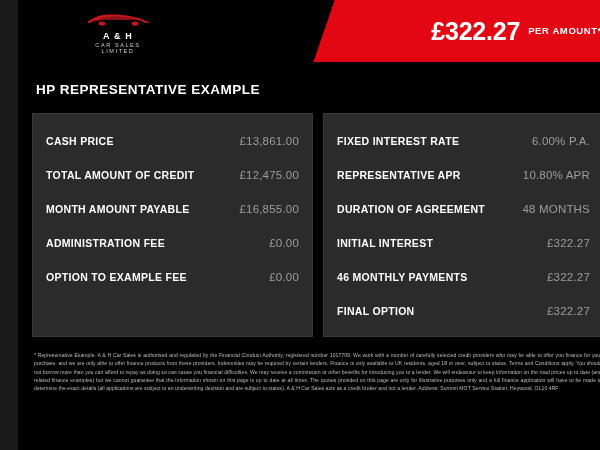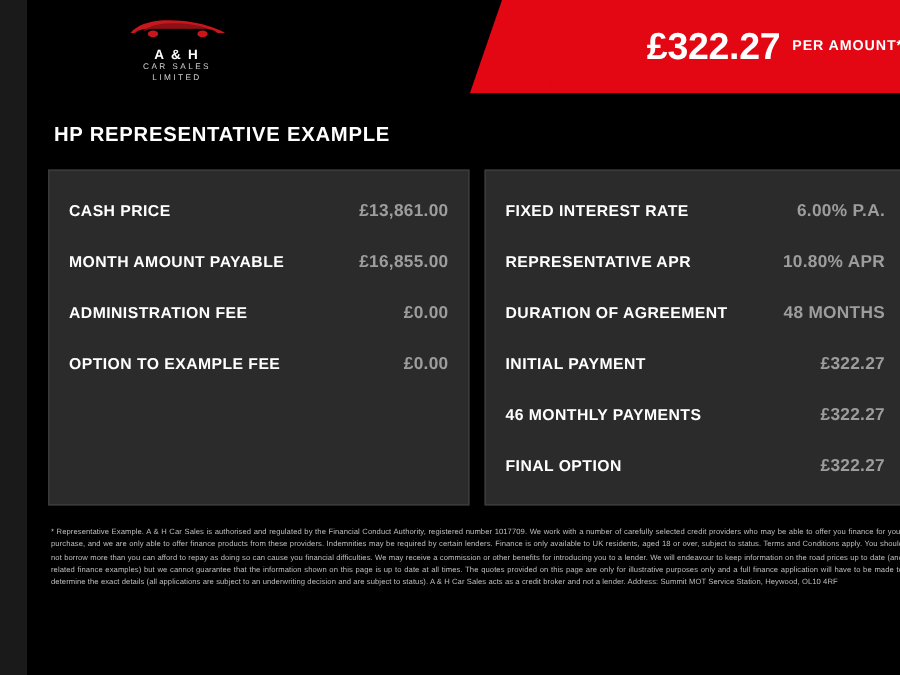--- a/index.html
+++ b/index.html
@@ -129,21 +129,21 @@
   .row-label {
     color: #ffffff;
     font-size: 10.5px;
     font-weight: bold;
     letter-spacing: 0.3px;
     white-space: nowrap;
   }
   .row-value {
     color: #9d9d9d;
     font-size: 11.5px;
-    font-weight: bold;
+    font-weight: normal;
     letter-spacing: 0.2px;
     white-space: nowrap;
   }
 
   
   .disclaimer {
     color: #bdbdbd;
     font-size: 5.1px;
     line-height: 1.62;
     text-align: justify;
@@ -182,20 +182,24 @@
   <div class="title">HP REPRESENTATIVE EXAMPLE</div>
 
   <div class="panels">
 
     <div class="panel">
       <div class="row">
         <span class="row-label">CASH PRICE</span>
         <span class="row-value">£13,861.00</span>
       </div>
       <div class="row">
+        <span class="row-label">TOTAL AMOUNT OF CREDIT</span>
+        <span class="row-value">£12,475.00</span>
+      </div>
+      <div class="row">
         <span class="row-label">MONTH AMOUNT PAYABLE</span>
         <span class="row-value">£16,855.00</span>
       </div>
       <div class="row">
         <span class="row-label">ADMINISTRATION FEE</span>
         <span class="row-value">£0.00</span>
       </div>
       <div class="row">
         <span class="row-label">OPTION TO EXAMPLE FEE</span>
         <span class="row-value">£0.00</span>
@@ -209,21 +213,21 @@
       </div>
       <div class="row">
         <span class="row-label">REPRESENTATIVE APR</span>
         <span class="row-value">10.80% APR</span>
       </div>
       <div class="row">
         <span class="row-label">DURATION OF AGREEMENT</span>
         <span class="row-value">48 MONTHS</span>
       </div>
       <div class="row">
-        <span class="row-label">INITIAL PAYMENT</span>
+        <span class="row-label">INITIAL INTEREST</span>
         <span class="row-value">£322.27</span>
       </div>
       <div class="row">
         <span class="row-label">46 MONTHLY PAYMENTS</span>
         <span class="row-value">£322.27</span>
       </div>
       <div class="row">
         <span class="row-label">FINAL OPTION</span>
         <span class="row-value">£322.27</span>
       </div>

